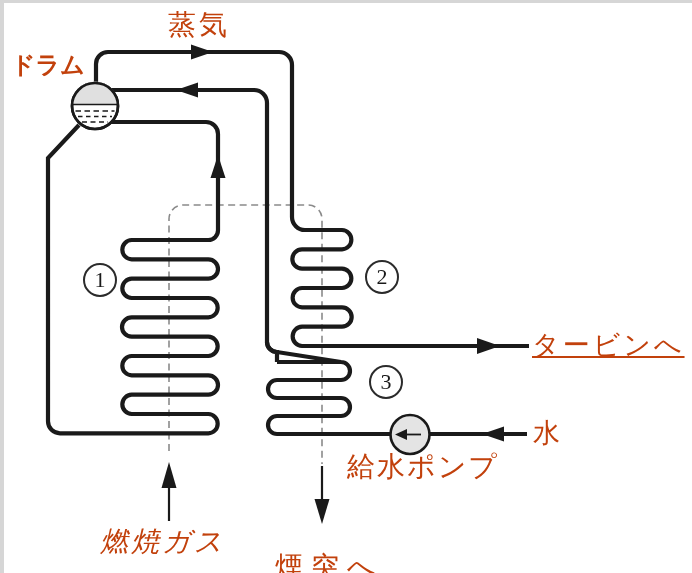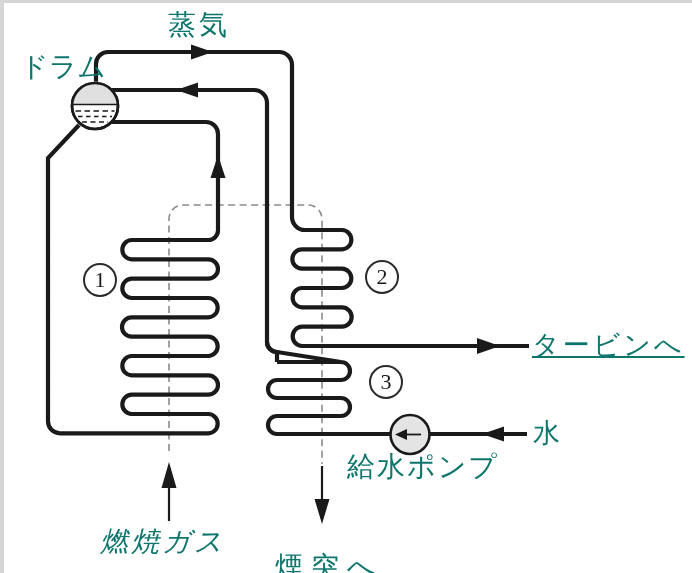--- a/index.html
+++ b/index.html
@@ -6,26 +6,26 @@
   #stage{
     position:relative;
     width:692px;height:573px;
     background:#ffffff;
     overflow:hidden;
     font-family:"Liberation Serif","DejaVu Serif",serif;
   }
   #lineart{position:absolute;left:0;top:0;}
   .lbl{
     position:absolute;
-    color:#0f766e;
+    color:#c2410c;
     white-space:nowrap;
     line-height:1.1;
     user-select:none;
   }
-  .lbl-drum      {left:20px;  top:52px;  font-size:28px;letter-spacing:0px;}
+  .lbl-drum      {left:11px;  top:52px;  font-size:24px;letter-spacing:0px;font-weight:bold;}
   .lbl-steam     {left:168px;top:10px;  font-size:28px;letter-spacing:3px;}
   .lbl-turbine   {left:532px;top:331px; font-size:27px;letter-spacing:3px;text-decoration:underline;}
   .lbl-water     {left:533px;top:419px; font-size:27px;}
   .lbl-pump      {left:347px;top:454px; font-size:28px;letter-spacing:2px;font-family:Liberation Mono, monospace;}
   .lbl-gas       {left:100px;top:527px; font-size:28px;letter-spacing:3px;font-style:italic;}
   .lbl-chimney   {left:275px;top:527px; font-size:28px;letter-spacing:8px;margin-top:25px;}
   .numcircle{
     position:absolute;
     width:30px;height:30px;
     border:2px solid #2b2b2b;border-radius:50%;

